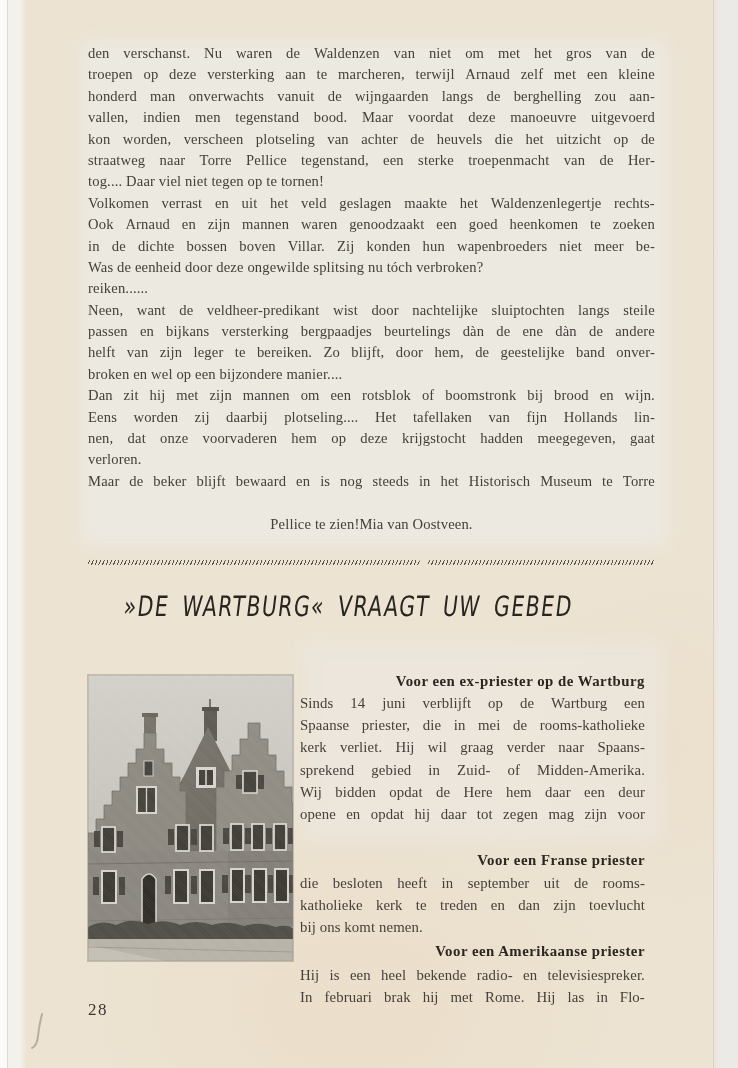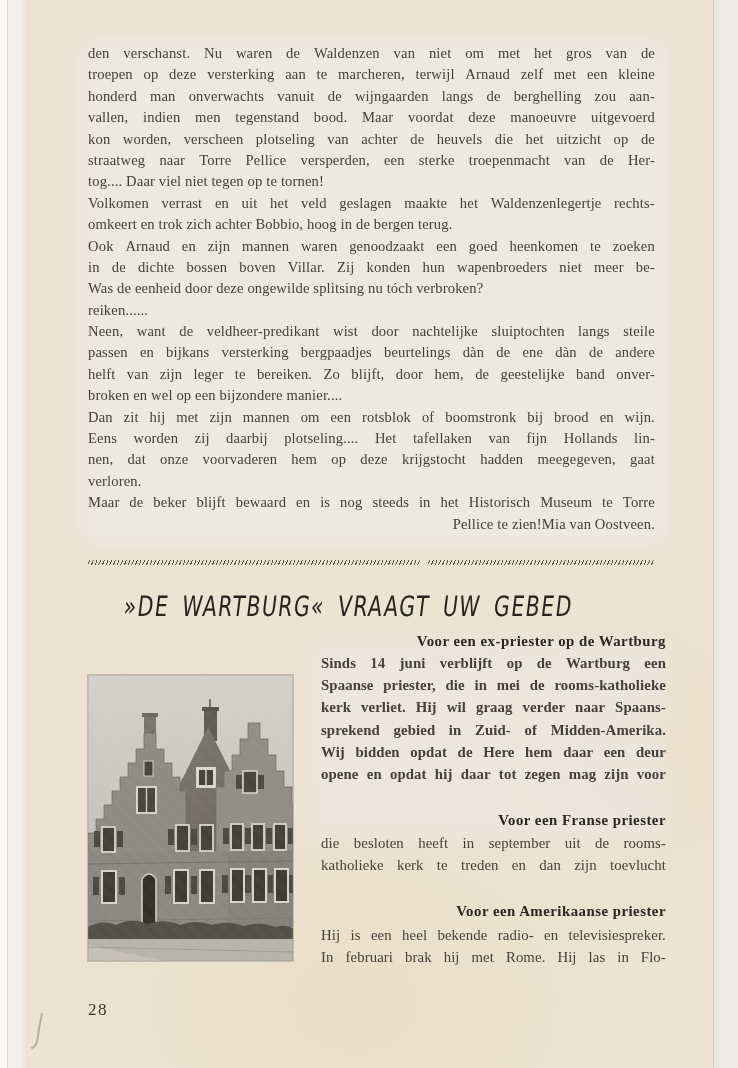--- a/index.html
+++ b/index.html
@@ -21,45 +21,45 @@
   .lb{position:absolute;filter:blur(9px);z-index:1;}
   .lb1{left:80px;top:40px;width:588px;height:506px;background:rgba(236,235,230,.75);}
   .lb2{left:302px;top:640px;width:362px;height:200px;background:rgba(236,234,229,.5);}
 
   
   .article{position:absolute;left:88px;top:43px;width:567px;z-index:2;
     font-size:14.6px;color:#45403a;letter-spacing:.15px;}
   .tline{height:21.4px;line-height:21.4px;white-space:nowrap;}
   .tline.just{display:flex;justify-content:space-between;}
   .article-close{position:absolute;left:88px;top:514px;width:567px;z-index:2;
-    display:flex;justify-content:flex-end;font-size:14.6px;color:#45403a;
+    display:flex;justify-content:center;font-size:14.6px;color:#45403a;
     height:21.4px;line-height:21.4px;letter-spacing:.15px;}
 
   
   .divider{position:absolute;left:88px;top:560px;width:567px;height:5px;z-index:2;
     display:flex;justify-content:space-between;}
   .divider .seg{height:5px;border-radius:2px;
     background:repeating-linear-gradient(112deg,rgba(80,74,66,0) 0 1.1px,#5b554c 1.1px 2.1px,rgba(80,74,66,0) 2.1px 3.4px);}
   .divider .s1{width:58.5%;}
   .divider .s2{width:40%;}
 
   
   .sec-title{position:absolute;left:124px;top:590px;margin:0;z-index:2;
     font-family:"DejaVu Sans", sans-serif;font-weight:500;font-size:28px;color:#28241f;
     letter-spacing:2px;word-spacing:7px;white-space:nowrap;
     transform:skewX(-7deg) scaleX(.73);transform-origin:left center;}
 
   
-  .sub{position:absolute;left:321px;width:345px;z-index:2;}
+  .sub{position:absolute;left:300px;width:345px;z-index:2;margin-top:40px;}
   .sub .subhead{font-weight:700;font-size:14.8px;color:#2b2620;text-align:right;
     letter-spacing:.5px;height:20px;line-height:20px;white-space:nowrap;}
   .sub .subbody{font-size:14.8px;color:#45403a;letter-spacing:.1px;}
   .sub .subbody .tline{height:22.2px;line-height:22.2px;}
   .sub1{top:631px;} .sub2{top:810px;} .sub3{top:901px;}
-  .sub1 .subbody{margin-top:1px;font-weight:bold;} .sub2 .subbody{margin-top:2px;} .sub3 .subbody{margin-top:3px;}
+  .sub1 .subbody{margin-top:1px;} .sub2 .subbody{margin-top:2px;} .sub3 .subbody{margin-top:3px;}
 
   
   .photo{position:absolute;left:88px;top:675px;width:205px;height:286px;margin:0;z-index:2;
     box-shadow:0 0 0 1px rgba(120,114,104,.35);overflow:hidden;}
   .photo svg{display:block;}
   .photo::after{content:"";position:absolute;inset:0;
     background:repeating-linear-gradient(45deg,rgba(255,255,255,.05) 0 1px,transparent 1px 2px);}
 
   .pageno{position:absolute;left:88px;top:972px;z-index:2;font-size:17px;color:#3b362f;letter-spacing:1.5px;margin-top:28px;}
 
@@ -143,21 +143,21 @@
           <span>het</span>
           <span>uitzicht</span>
           <span>op</span>
           <span>de</span>
         </div>
         <div class="tline just">
           <span>straatweg</span>
           <span>naar</span>
           <span>Torre</span>
           <span>Pellice</span>
-          <span>versperden,</span>
+          <span>tegenstand,</span>
           <span>een</span>
           <span>sterke</span>
           <span>troepenmacht</span>
           <span>van</span>
           <span>de</span>
           <span>Her-</span>
         </div>
         <div class="tline">tog.... Daar viel niet tegen op te tornen!</div>
         <div class="tline just">
           <span>Volkomen</span>
@@ -165,21 +165,20 @@
           <span>en</span>
           <span>uit</span>
           <span>het</span>
           <span>veld</span>
           <span>geslagen</span>
           <span>maakte</span>
           <span>het</span>
           <span>Waldenzenlegertje</span>
           <span>rechts-</span>
         </div>
-        <div class="tline">omkeert en trok zich achter Bobbio, hoog in de bergen terug.</div>
         <div class="tline just">
           <span>Ook</span>
           <span>Arnaud</span>
           <span>en</span>
           <span>zijn</span>
           <span>mannen</span>
           <span>waren</span>
           <span>genoodzaakt</span>
           <span>een</span>
           <span>goed</span>
@@ -403,20 +402,21 @@
           <div class="tline just">
             <span>katholieke</span>
             <span>kerk</span>
             <span>te</span>
             <span>treden</span>
             <span>en</span>
             <span>dan</span>
             <span>zijn</span>
             <span>toevlucht</span>
           </div>
+          <div class="tline">bij ons komt nemen.</div>
         </div>
     </div>
     <div class="sub sub3">
       <div class="subhead">Voor een Amerikaanse priester</div>
       <div class="subbody">
           <div class="tline just">
             <span>Hij</span>
             <span>is</span>
             <span>een</span>
             <span>heel</span>

